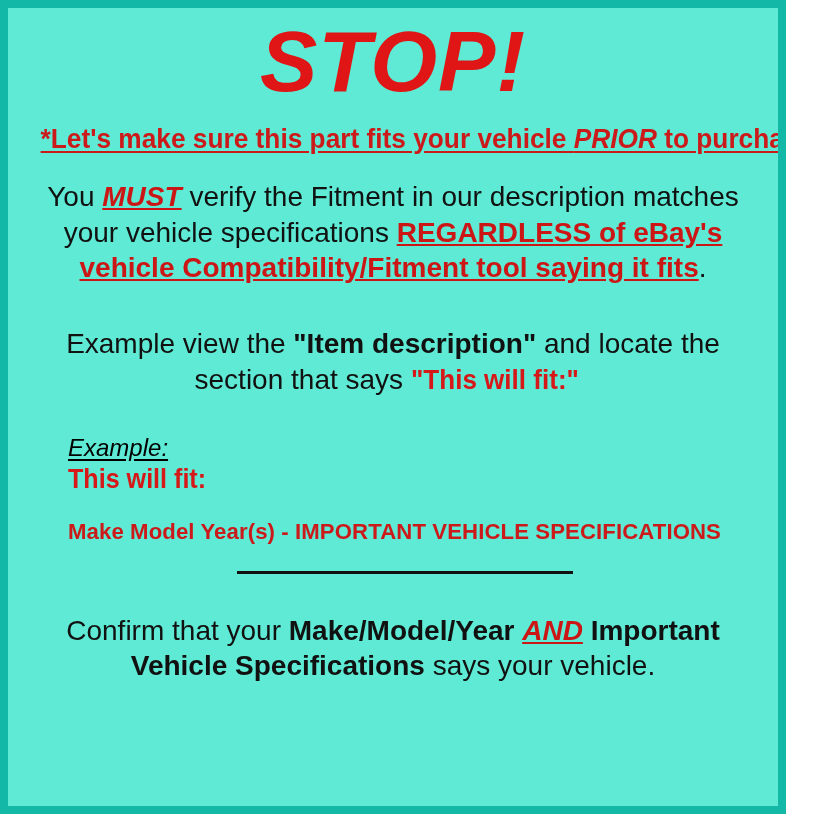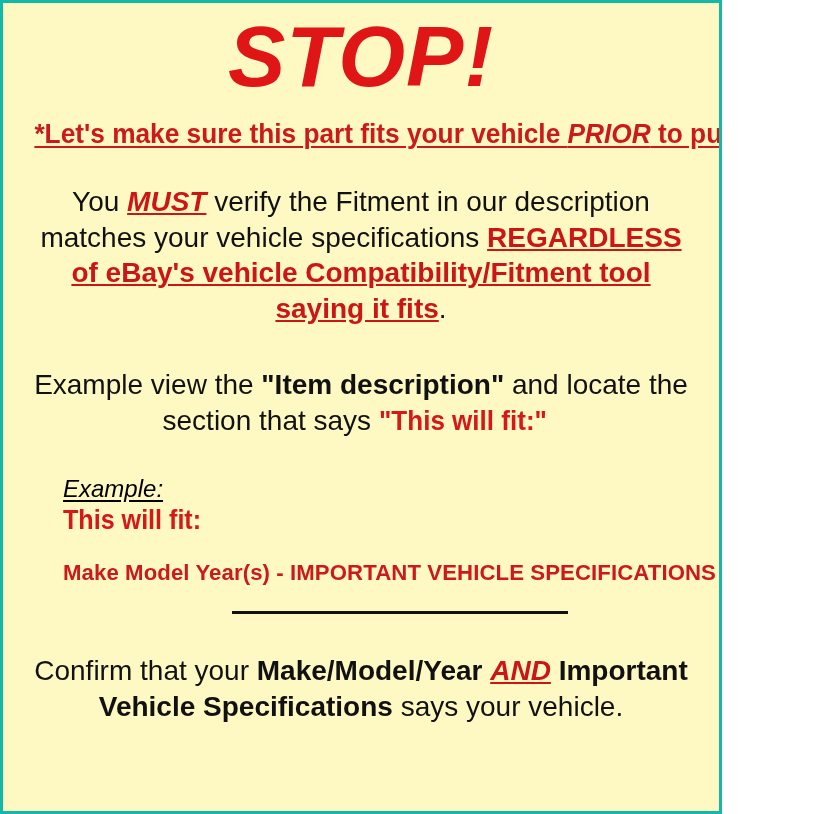--- a/index.html
+++ b/index.html
@@ -5,25 +5,25 @@
   html, body {
     margin: 0;
     padding: 0;
     background: #ffffff;
   }
   body {
     font-family: "Liberation Sans", sans-serif;
   }
   #fitment-notice {
     position: relative;
-    width: 722px;
+    width: 786px;
     height: 814px;
     box-sizing: border-box;
-    background: #fef9c3;
-    border: 3px solid #14b8a6;
+    background: #5eead4;
+    border: 8px solid #14b8a6;
     overflow: hidden;
   }
   .inner {
     position: relative;
     width: 100%;
     height: 100%;
     box-sizing: border-box;
     padding: 0 16px;
     text-align: center;
     color: #000000;
@@ -59,21 +59,21 @@
     font-style: italic;
   }
 
   
   .para {
     margin: 0;
     font-size: 28px;
     line-height: 1.28;
     color: #111111;
   }
-  .p-must      { margin-top: 34px; padding: 0 18px; }
+  .p-must      { margin-top: 24px; padding: 0 18px; }
   .p-itemdesc  { margin-top: 40px; padding: 0 10px; }
   .p-confirm   { margin-top: 30px; padding: 0 14px; }
   .p-vin       { margin-top: 36px; padding: 0 10px; }
 
   .b { font-weight: bold; }
 
   .red-u-bold-ital {
     color: #cc1616;
     font-weight: bold;
     font-style: italic;

